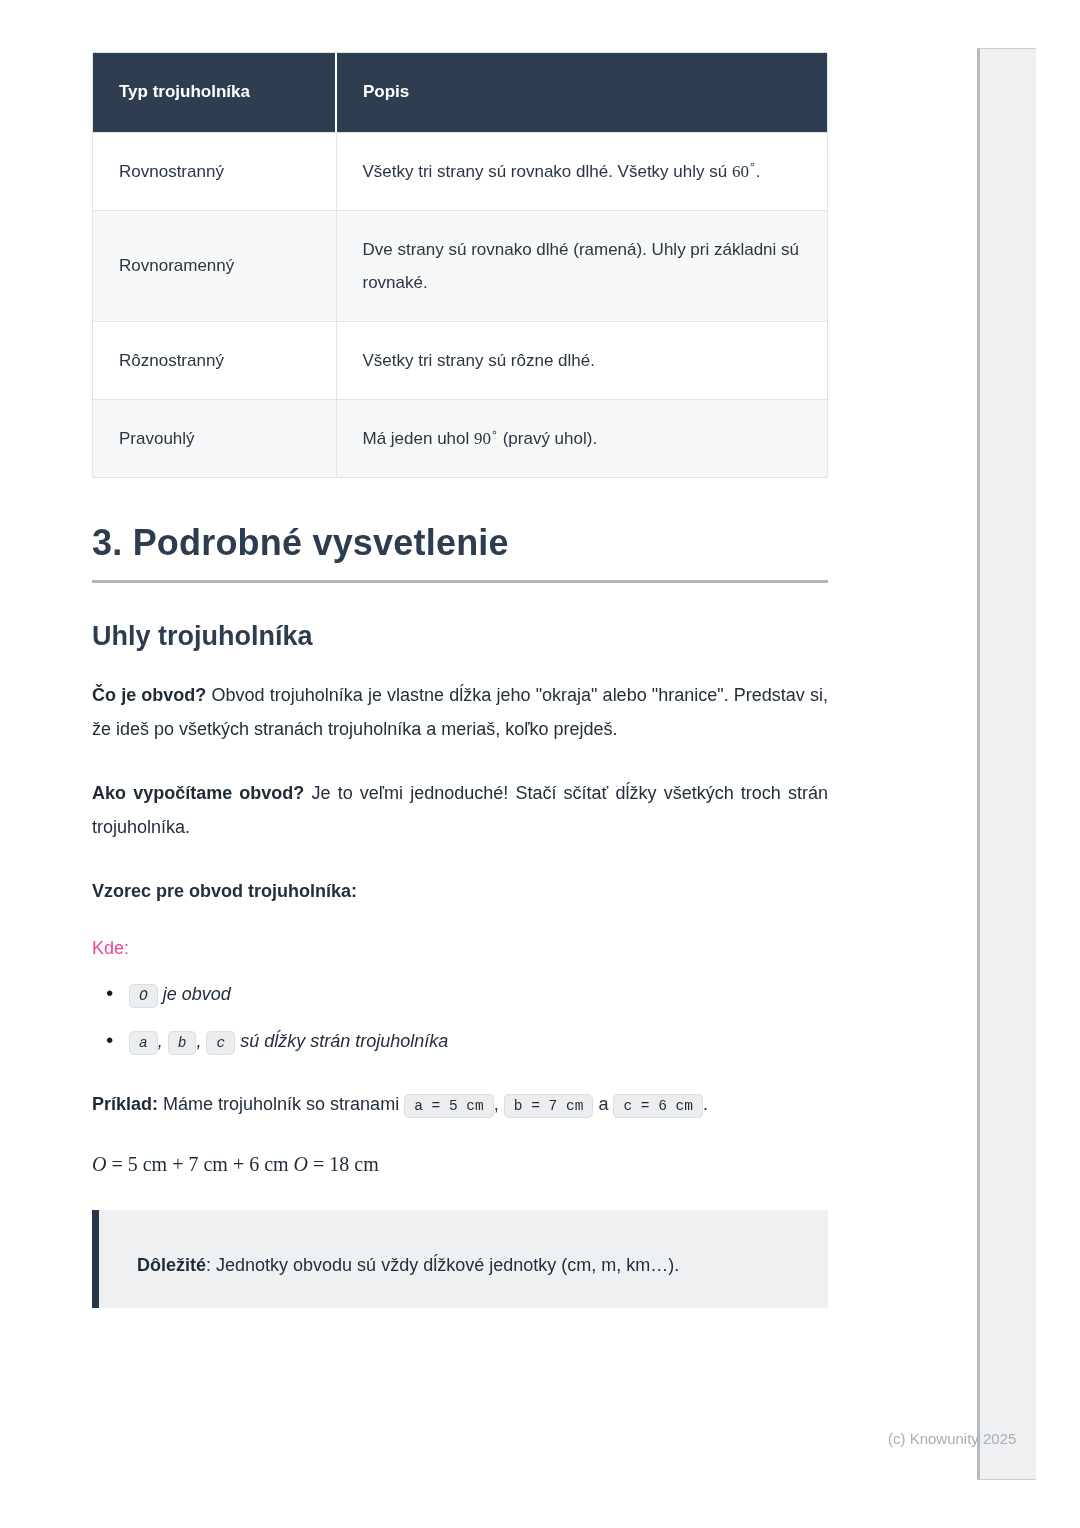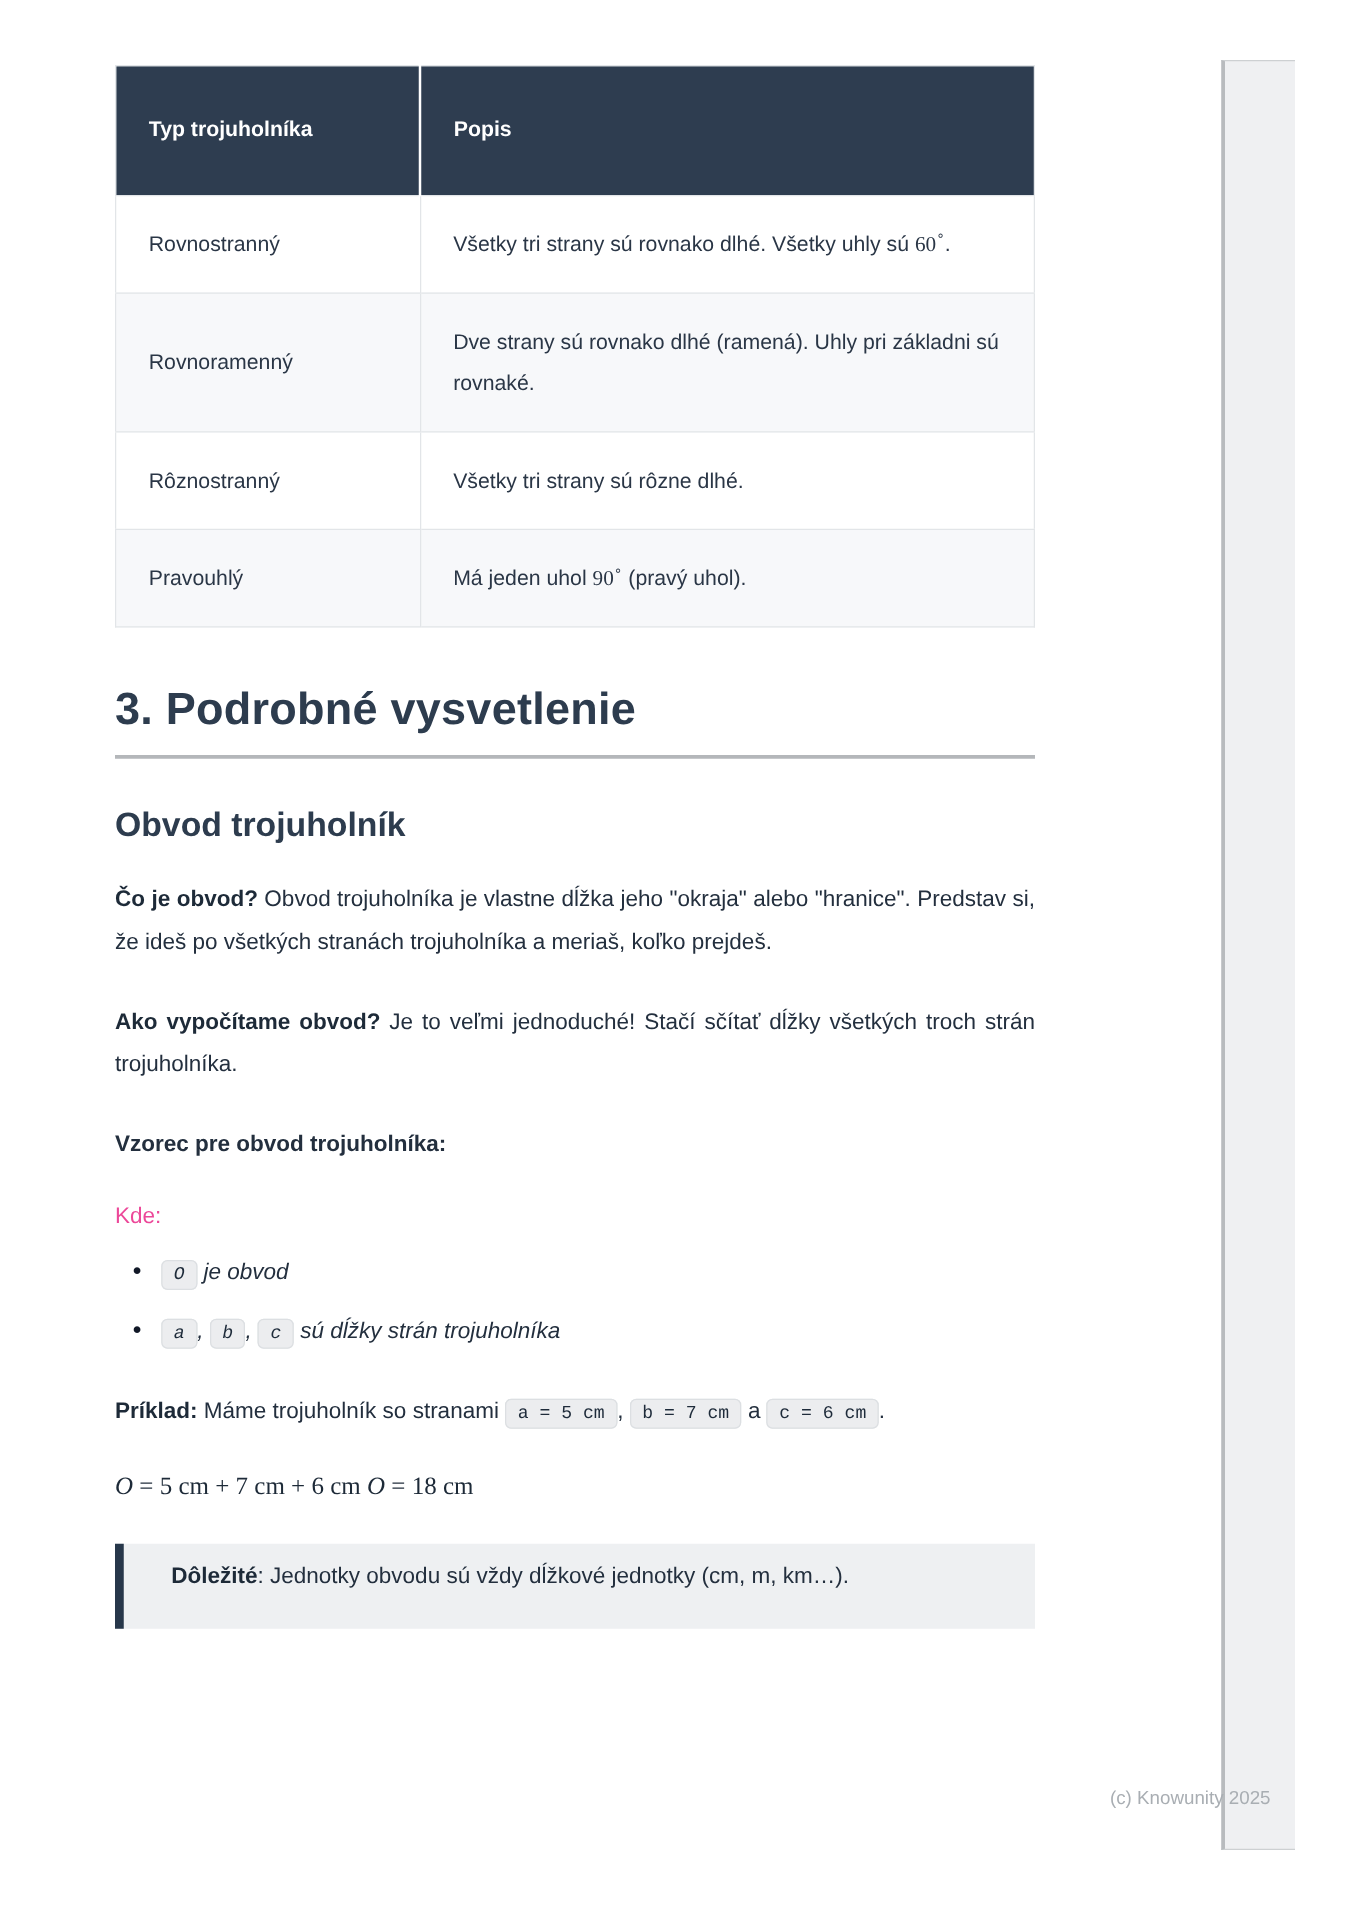--- a/index.html
+++ b/index.html
@@ -3,21 +3,21 @@
 <meta charset="utf-8">
 <style>
   html,body{margin:0;padding:0;background:#ffffff;}
   body{font-family:"Liberation Sans",sans-serif;}
   .page{position:relative;width:1080px;height:1528px;background:#ffffff;overflow:hidden;}
   .content{position:absolute;left:92px;top:52px;width:736px;}
 
   
   table.tri-table{width:100%;border-collapse:collapse;border:1px solid #e2e5e8;}
   .tri-table th{background:#2e3d50;color:#ffffff;text-align:left;font-weight:700;
-    font-size:17px;line-height:1.8;padding:36px 26px;vertical-align:middle;}
+    font-size:17px;line-height:1.8;padding:24px 26px;vertical-align:middle;}
   .tri-table th + th{border-left:2px solid #ffffff;}
   .tri-table th:first-child{width:190px;}
   .tri-table td{border-top:1px solid #e2e5e8;padding:22px 26px;font-size:17px;
     line-height:1.95;color:#2a3646;vertical-align:middle;background:#ffffff;}
   .tri-table td + td{border-left:1px solid #e2e5e8;}
   .tri-table tr.alt td{background:#f7f8fa;}
 
   
   h2.section-title{font-size:36px;font-weight:700;color:#2d3c4e;margin:44px 0 16px;letter-spacing:.2px;}
   .hr-rule{height:3px;background:#b4b7ba;margin:0 0 38px;border:none;}
@@ -39,21 +39,21 @@
     margin:0 0 34px;text-align:left;}
 
   
   ul.kde-list{list-style:none;margin:0 0 26px;padding:0 0 0 14px;}
   ul.kde-list li{font-size:18px;line-height:36px;color:#232f3e;margin:8px 0;font-style:italic;}
   ul.kde-list li::before{content:"\2022";font-size:20px;margin-right:16px;color:#111827;}
   code.chip{font-family:"Liberation Mono",monospace;font-size:14.5px;background:#ecedef;
     border:1px solid #dcdfe2;border-radius:5px;padding:3px 9px;color:#1e2b3a;white-space:normal;}
 
   
-  .callout{background:#eef0f2;border-left:7px solid #27374a;padding:8px 30px 26px 38px;
+  .callout{background:#eef0f2;border-left:7px solid #27374a;padding:38px 30px 26px 38px;
     font-size:18px;line-height:34px;color:#232f3e;text-align:justify;margin-top:34px;}
   .callout strong{color:#1d2a38;}
 
   
   .side-rail{position:absolute;left:977px;top:48px;width:56px;height:1430px;background:#eff0f2;
     border-left:3px solid #b8bbbe;border-top:1px solid #cdd0d2;border-bottom:1px solid #cdd0d2;z-index:1;}
   .footer-credit{position:absolute;left:888px;top:1430px;font-size:15px;color:#a9aeb3;z-index:2;}
 </style>
 </head>
 <body>
@@ -85,21 +85,21 @@
           <tr class="alt">
             <td>Pravouhlý</td>
             <td><span>Má jeden uhol </span><span class="mrm">90</span><sup class="mdeg">∘</sup><span> (pravý uhol).</span></td>
           </tr>
         </tbody>
     </table>
 
     <h2 class="section-title">3. Podrobné vysvetlenie</h2>
     <div class="hr-rule"></div>
 
-    <h3 class="sub-title">Obvod trojuholník</h3>
+    <h3 class="sub-title">Uhly trojuholníka</h3>
 
     <p class="body"><strong>Čo je obvod?</strong><span> Obvod trojuholníka je vlastne dĺžka jeho "okraja" alebo "hranice". Predstav si, že ideš po všetkých stranách trojuholníka a meriaš, koľko prejdeš.</span></p>
 
     <p class="body"><strong>Ako vypočítame obvod?</strong><span> Je to veľmi jednoduché! Stačí sčítať dĺžky všetkých troch strán trojuholníka.</span></p>
 
     <p class="body formula-label">Vzorec pre obvod trojuholníka:</p>
 
 
     <p class="kde-label">Kde:</p>
 

